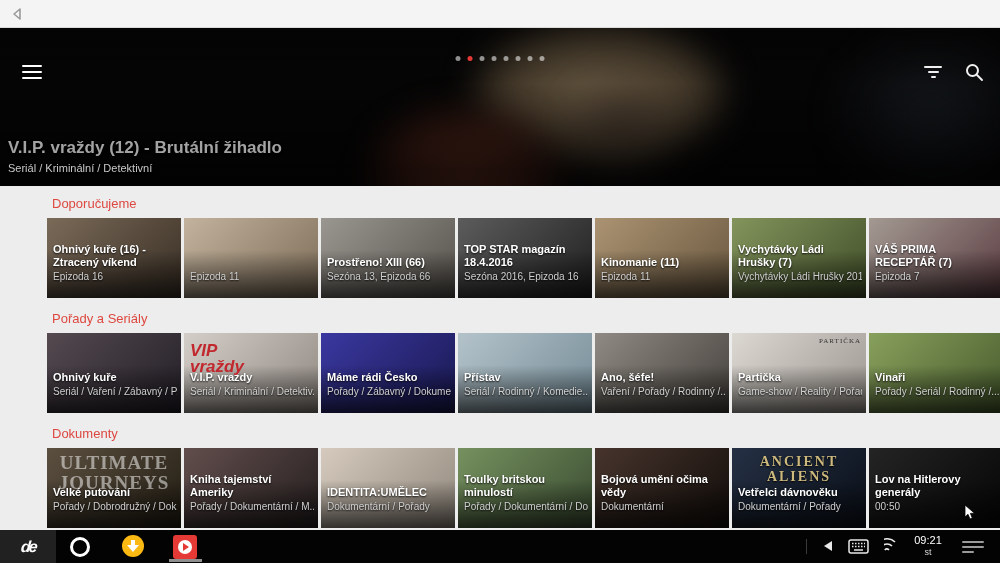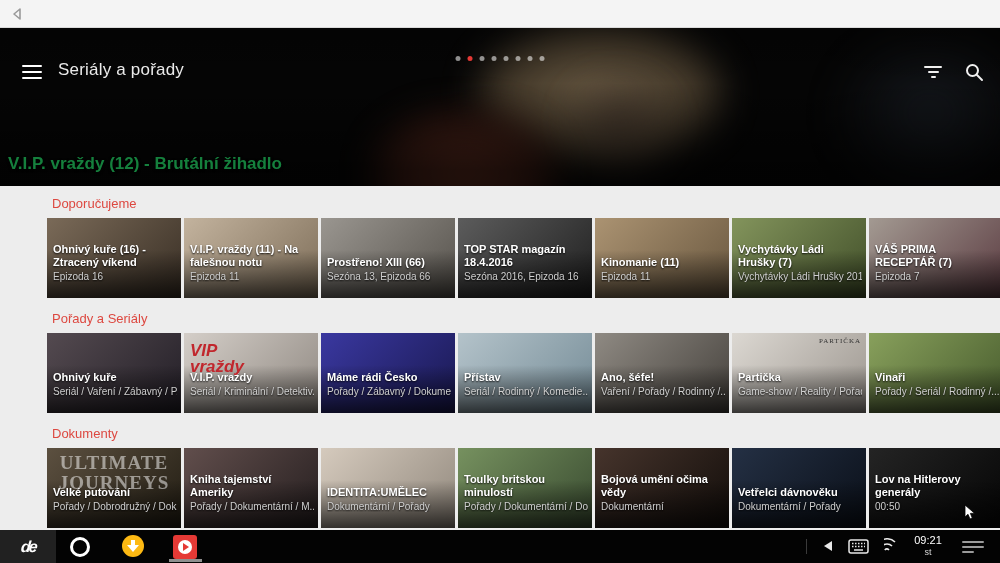--- a/index.html
+++ b/index.html
@@ -25,21 +25,21 @@
   .hamburger span{display:block;height:2px;background:#fff;margin-bottom:4px;border-radius:1px;}
   .appbar-title{position:absolute;left:58px;top:32px;color:#eaeaea;font-size:17px;font-weight:400;letter-spacing:.2px;}
   .dots{position:absolute;left:50%;top:28px;transform:translateX(-50%);display:flex;gap:7px;}
   .dot{width:5px;height:5px;border-radius:50%;background:rgba(255,255,255,.55);cursor:pointer;}
   .dot.active{background:#e53935;}
   .filter-ic{position:absolute;right:58px;top:38px;width:18px;height:12px;cursor:pointer;}
   .filter-ic i{display:block;height:2px;background:#f0f0f0;margin:0 auto 3px auto;border-radius:1px;}
   .filter-ic i:nth-child(1){width:18px;}.filter-ic i:nth-child(2){width:11px;}.filter-ic i:nth-child(3){width:5px;}
   .search-ic{position:absolute;right:16px;top:34px;width:20px;height:20px;cursor:pointer;}
   .hero-caption{position:absolute;left:8px;bottom:12px;}
-  .hero-title{color:#15803d;font-size:17px;font-weight:bold;text-shadow:0 1px 3px rgba(0,0,0,.8);}
+  .hero-title{color:#a3a3a3;font-size:17px;font-weight:bold;text-shadow:0 1px 3px rgba(0,0,0,.8);}
   .hero-genres{color:#c9c9c9;font-size:11px;margin-top:4px;text-shadow:0 1px 2px rgba(0,0,0,.8);}
   
   .content{position:absolute;top:186px;left:0;width:1000px;height:344px;overflow:hidden;padding-left:44px;}
   .sec-header{color:#dd4840;font-size:13px;margin:13px 0 7px 8px;font-weight:400;}
   .content section:first-child .sec-header{margin-top:10px;}
   .row{display:flex;gap:3px;padding-left:3px;width:1120px;}
   .tile{position:relative;width:134px;height:80px;flex:0 0 134px;overflow:hidden;cursor:pointer;background:#666;}
   .tile .shade{position:absolute;left:0;right:0;bottom:0;height:60%;background:linear-gradient(to bottom,rgba(0,0,0,0),rgba(0,0,0,.72));}
   .tile .txt{position:absolute;left:6px;right:4px;bottom:16px;}
   .tile .t-title{color:#fff;font-size:11px;font-weight:bold;line-height:1.18;text-shadow:0 1px 2px rgba(0,0,0,.9);}
@@ -88,21 +88,20 @@
   <div class="blob hair"></div>
   <div class="blob rightfig"></div>
   <div class="hero-shade"></div>
 
   <div class="appbar">
     <div class="hamburger">
         <span></span>
         <span></span>
         <span></span>
       </div>
-    <div class="appbar-title">Seriály a pořady</div>
     <div class="dots">
         <span class="dot"></span>
         <span class="dot active"></span>
         <span class="dot"></span>
         <span class="dot"></span>
         <span class="dot"></span>
         <span class="dot"></span>
         <span class="dot"></span>
         <span class="dot"></span>
       </div>
@@ -112,39 +111,39 @@
         <i></i>
       </div>
     <svg class="search-ic" viewBox="0 0 20 20">
       <circle cx="8.5" cy="8.5" r="5.5" fill="none" stroke="#f0f0f0" stroke-width="2"></circle>
       <line x1="13" y1="13" x2="18" y2="18" stroke="#f0f0f0" stroke-width="2" stroke-linecap="round"></line>
     </svg>
   </div>
 
   <div class="hero-caption">
     <div class="hero-title">V.I.P. vraždy (12) - Brutální žihadlo</div>
+    <div class="hero-genres">Seriál / Kriminální / Detektivní</div>
   </div>
 </div>
 
 <div class="content">
   <section>
     <h3 class="sec-header">Doporučujeme</h3>
     <div class="row">
   <div class="tile" style="background: linear-gradient(135deg, rgb(122, 106, 88) 0%, rgb(56, 46, 36) 100%);">
     <div class="shade"></div>
     <div class="txt">
       <div class="t-title">Ohnivý kuře (16) - Ztracený víkend</div>
       <div class="t-sub">Epizoda 16</div>
     </div>
   </div>
 
   <div class="tile" style="background: linear-gradient(135deg, rgb(195, 179, 158) 0%, rgb(125, 109, 88) 100%);">
     <div class="shade"></div>
     <div class="txt">
-      <div class="t-title">V.I.P. vraždy (11) - Na falešnou notu</div>
       <div class="t-sub">Epizoda 11</div>
     </div>
   </div>
 
   <div class="tile" style="background: linear-gradient(135deg, rgb(154, 150, 144) 0%, rgb(85, 81, 75) 100%);">
     <div class="shade"></div>
     <div class="txt">
       <div class="t-title">Prostřeno! XIII (66)</div>
       <div class="t-sub">Sezóna 13, Epizoda 66</div>
     </div>
@@ -306,20 +305,21 @@
       <div class="t-sub">Dokumentární</div>
     </div>
   </div>
 
   <div class="tile" style="background: linear-gradient(135deg, rgb(36, 48, 68) 0%, rgb(10, 15, 24) 100%);">
     <div class="shade"></div>
     <div class="txt">
       <div class="t-title">Vetřelci dávnověku</div>
       <div class="t-sub">Dokumentární / Pořady</div>
     </div>
+  <div class="art art-ancient">ANCIENT ALIENS</div>
         </div>
 
   <div class="tile" style="background: linear-gradient(135deg, rgb(36, 36, 36) 0%, rgb(5, 5, 5) 100%);">
     <div class="shade"></div>
     <div class="txt">
       <div class="t-title">Lov na Hitlerovy generály</div>
       <div class="t-sub">00:50</div>
     </div>
   <svg class="cursor-svg" viewBox="0 0 12 16">
             <polygon points="1,1 1,13 4,10.3 6,15 8.3,14 6.4,9.4 10.5,9.2" fill="#fff" stroke="#000" stroke-width="0.8"></polygon>

